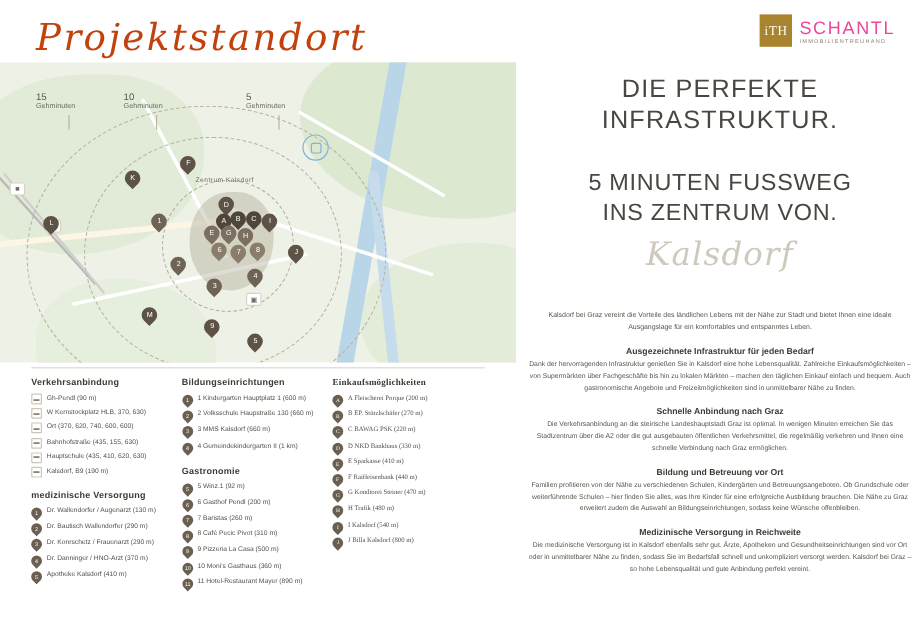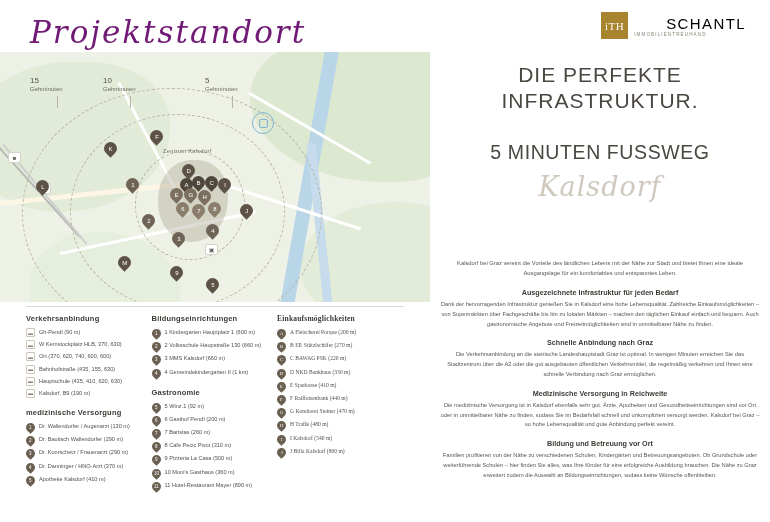--- a/index.html
+++ b/index.html
@@ -16,21 +16,21 @@
 
   
   .left { position: absolute; left: 0; top: 0; width: 430px; height: 522px; }
 
   .title-script {
     position: absolute; left: 30px; top: 14px;
     font-family: "DejaVu Serif", serif;
     font-style: italic;
     font-size: 31px;
     letter-spacing: 2px;
-    color: #701a75;
+    color: #c2410c;
     font-weight: 400;
   }
 
   
   .map {
     position: absolute; left: 0; top: 52px; width: 430px; height: 250px;
     background: #eef2e6;
     overflow: hidden;
   }
   .map-green-1 {
@@ -181,23 +181,22 @@
   }
 
   .logo { position: absolute; right: 24px; top: 12px; display: flex; align-items: center; gap: 6px; }
   .logo-mark {
     width: 27px; height: 27px; background: #a9842f; color: #fff;
     font-size: 11px; letter-spacing: .5px;
     display: flex; align-items: center; justify-content: center;
     font-family: "Liberation Serif", serif;
   }
   .logo-text .l1 {
-    font-size: 15px; letter-spacing: 1.4px; color: #000000;
+    font-size: 15px; letter-spacing: 1.4px; color: #ec4899;
     font-family: "Liberation Sans", sans-serif;
-    margin-left: 32px;
   }
   .logo-text .l2 { font-size: 4.6px; letter-spacing: 1.1px; color: #8c8madd; }
   .logo-text .l2 { color: #8a8478; }
 
   .headline {
     position: absolute; left: 0; right: 0; top: 62px; text-align: center;
     color: #4d4a43;
   }
   .headline .h1 {
     font-size: 21px; letter-spacing: 1px; line-height: 1.25;
@@ -570,38 +569,39 @@
       </div>
     </div>
 
     <div class="headline">
       <div class="h1">DIE PERFEKTE</div>
       <div class="h1">INFRASTRUKTUR.</div>
     </div>
 
     <div class="sub-headline">
       <div class="h2">5 MINUTEN FUSSWEG</div>
+      <div class="h2">INS ZENTRUM VON.</div>
       <div class="script">Kalsdorf</div>
     </div>
 
     <div class="intro">Kalsdorf bei Graz vereint die Vorteile des ländlichen Lebens mit der Nähe zur Stadt und bietet Ihnen eine ideale Ausgangslage für ein komfortables und entspanntes Leben.</div>
 
     <div class="sections">
       <div class="sec">
         <h3>Ausgezeichnete Infrastruktur für jeden Bedarf</h3>
         <p>Dank der hervorragenden Infrastruktur genießen Sie in Kalsdorf eine hohe Lebensqualität. Zahlreiche Einkaufsmöglichkeiten – von Supermärkten über Fachgeschäfte bis hin zu lokalen Märkten – machen den täglichen Einkauf einfach und bequem. Auch gastronomische Angebote und Freizeitmöglichkeiten sind in unmittelbarer Nähe zu finden.</p>
       </div>
       <div class="sec">
         <h3>Schnelle Anbindung nach Graz</h3>
         <p>Die Verkehrsanbindung an die steirische Landeshauptstadt Graz ist optimal. In wenigen Minuten erreichen Sie das Stadtzentrum über die A2 oder die gut ausgebauten öffentlichen Verkehrsmittel, die regelmäßig verkehren und Ihnen eine schnelle Verbindung nach Graz ermöglichen.</p>
       </div>
       <div class="sec">
+        <h3>Bildung und Betreuung vor Ort</h3>
+        <p>Familien profitieren von der Nähe zu verschiedenen Schulen, Kindergärten und Betreuungsangeboten. Ob Grundschule oder weiterführende Schulen – hier finden Sie alles, was Ihre Kinder für eine erfolgreiche Ausbildung brauchen. Die Nähe zu Graz erweitert zudem die Auswahl an Bildungseinrichtungen, sodass keine Wünsche offenbleiben.</p>
+      </div>
+      <div class="sec">
         <h3>Medizinische Versorgung in Reichweite</h3>
         <p>Die medizinische Versorgung ist in Kalsdorf ebenfalls sehr gut. Ärzte, Apotheken und Gesundheitseinrichtungen sind vor Ort oder in unmittelbarer Nähe zu finden, sodass Sie im Bedarfsfall schnell und unkompliziert versorgt werden. Kalsdorf bei Graz – so hohe Lebensqualität und gute Anbindung perfekt vereint.</p>
       </div>
-      <div class="sec">
-        <h3>Bildung und Betreuung vor Ort</h3>
-        <p>Familien profitieren von der Nähe zu verschiedenen Schulen, Kindergärten und Betreuungsangeboten. Ob Grundschule oder weiterführende Schulen – hier finden Sie alles, was Ihre Kinder für eine erfolgreiche Ausbildung brauchen. Die Nähe zu Graz erweitert zudem die Auswahl an Bildungseinrichtungen, sodass keine Wünsche offenbleiben.</p>
-      </div>
     </div>
 
   </div>
 </div>
 
 </body></html>

